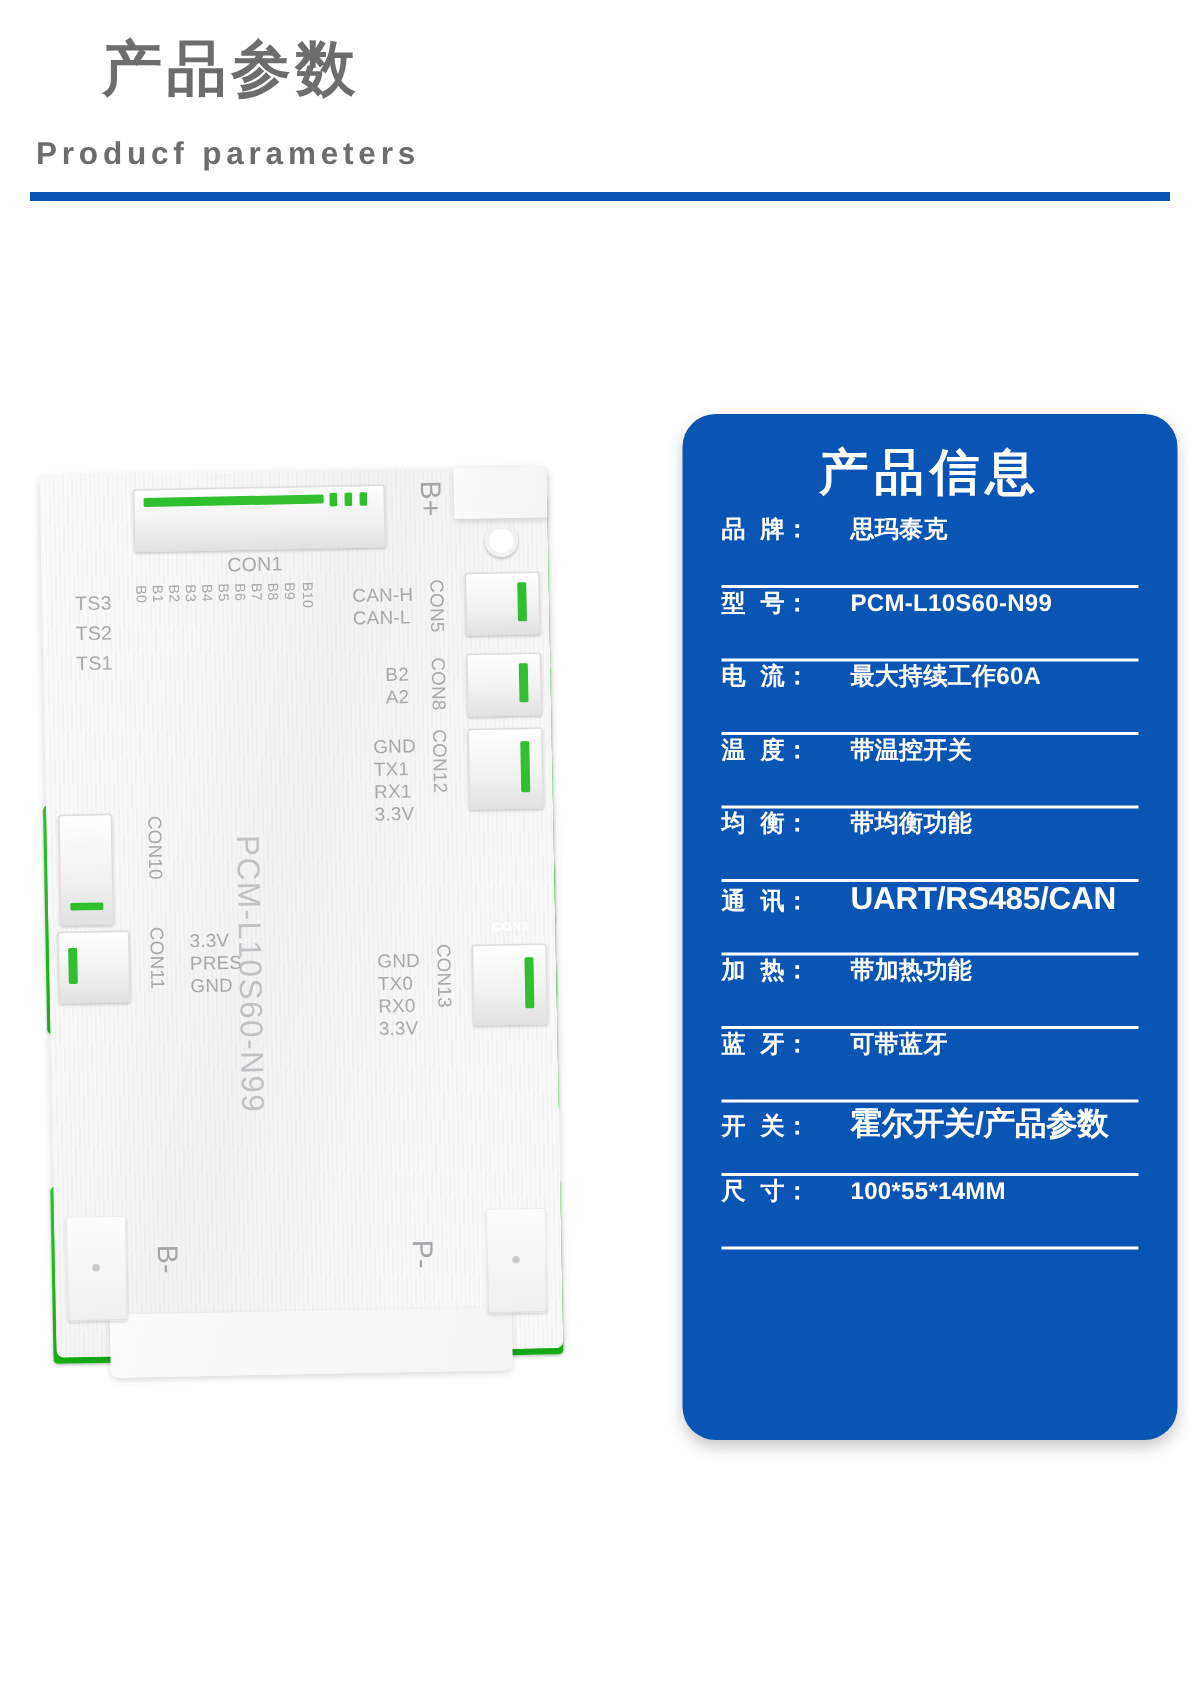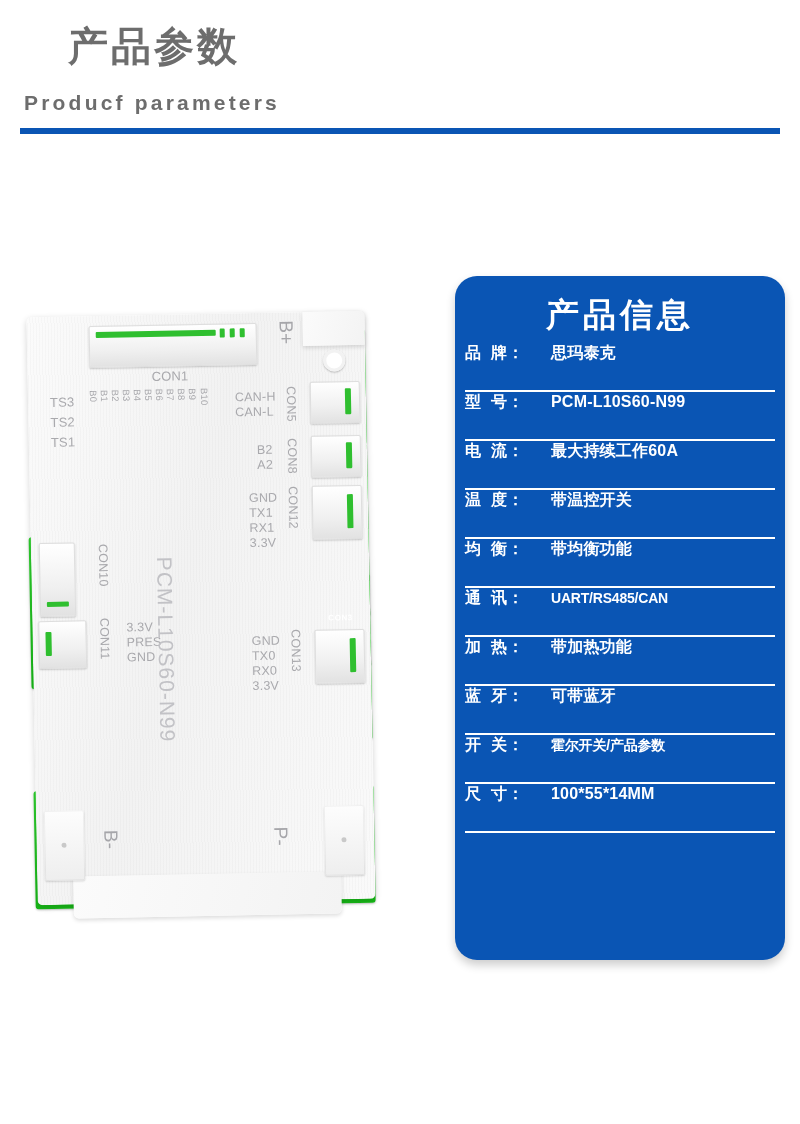--- a/index.html
+++ b/index.html
@@ -170,21 +170,21 @@
   #info-panel {
     position: absolute;
     left: 455px;
     top: 276px;
     width: 330px;
     height: 684px;
     background: #0a55b4;
     border-radius: 22px;
     box-shadow: 0 5px 10px rgba(0,0,0,0.20);
     box-sizing: border-box;
-    padding: 0 10px;
+    padding: 0 26px;
   }
   #info-title {
     margin: 0;
     padding-top: 18px;
     text-align: center;
     color: #ffffff;
     font-size: 33px;
     font-weight: bold;
     letter-spacing: 4px;
     line-height: 1.25;
@@ -212,21 +212,21 @@
     width: 86px;
   }
   .spec-label .lbl-chars { letter-spacing: 10px; }
   .spec-value {
     color: #ffffff;
     font-size: 16px;
     font-weight: bold;
     letter-spacing: 0.2px;
     flex: 1 1 auto;
   }
-  .spec-value.tight { letter-spacing: -0.2px; font-size: 14px; }
+  .spec-value.tight { letter-spacing: -0.2px; font-size: 21px; }
 </style>
 </head>
 <body>
 
 <div id="header">
   <div id="header-cn">产品参数</div>
   <div id="header-en">Producf parameters</div>
   <div id="header-rule"></div>
 </div>
 

